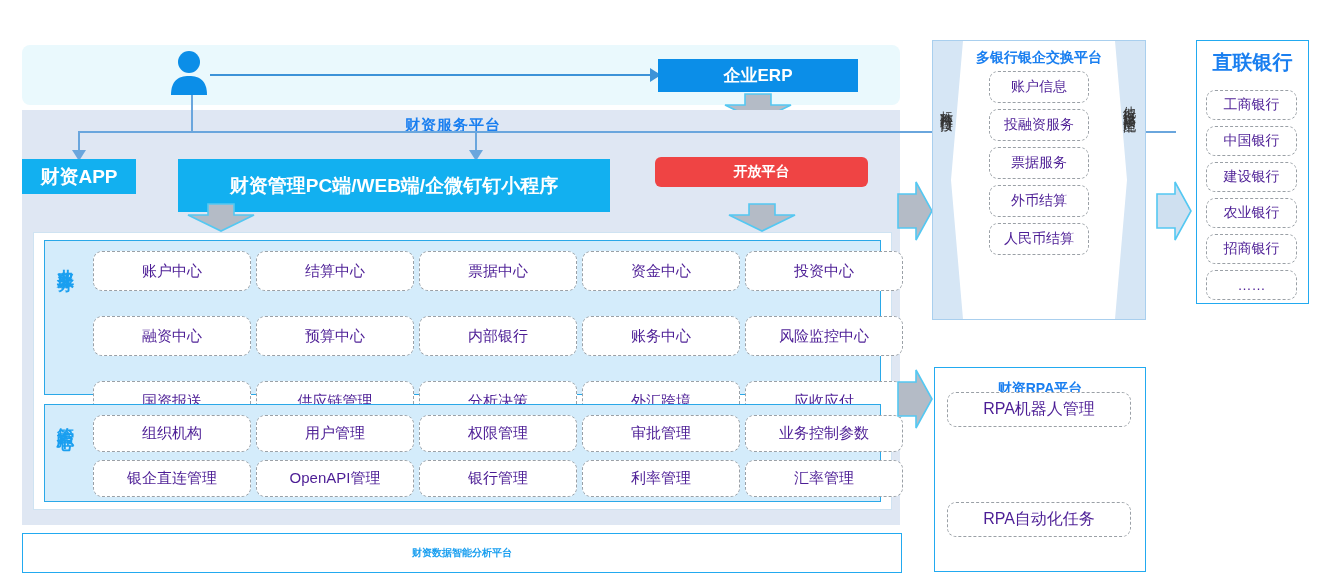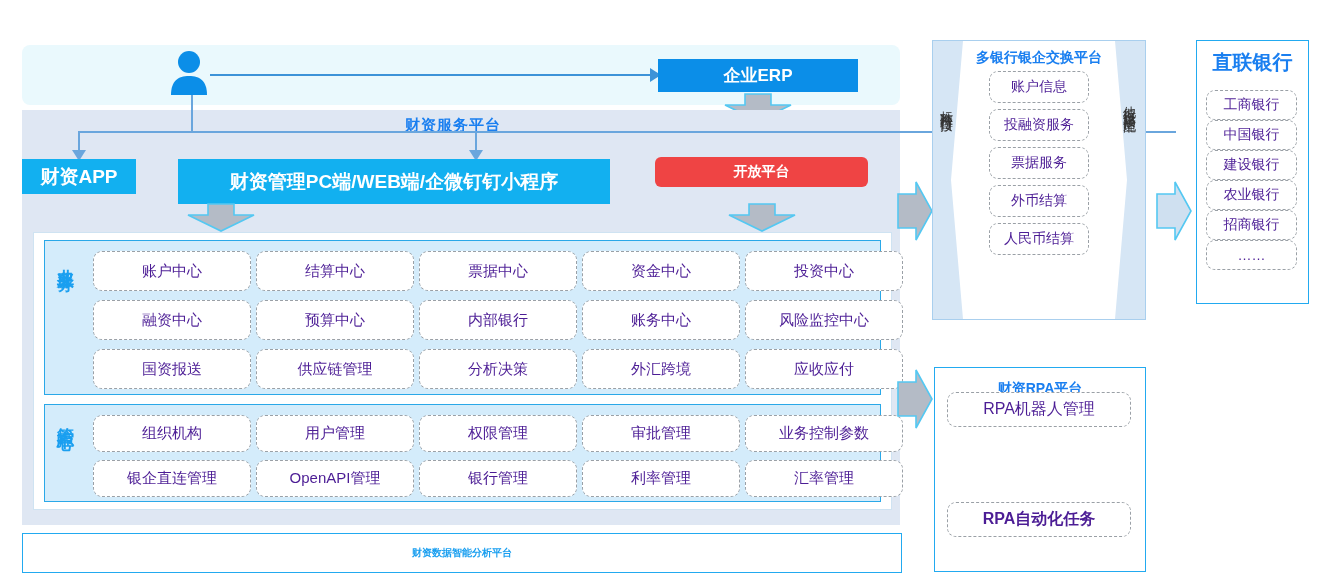--- a/index.html
+++ b/index.html
@@ -27,42 +27,42 @@
   #conn-h{left:78px;top:131px;width:1098px;height:2px;background:#6aa6dd;}
   #conn-l{left:78px;top:131px;width:2px;height:22px;background:#6aa6dd;}
   #conn-r{left:475px;top:131px;width:2px;height:22px;background:#6aa6dd;}
   #arrow-l{left:72px;top:150px;width:0;height:0;
       border-left:7px solid transparent;border-right:7px solid transparent;border-top:11px solid #6aa6dd;}
   #arrow-r{left:469px;top:150px;width:0;height:0;
       border-left:7px solid transparent;border-right:7px solid transparent;border-top:11px solid #6aa6dd;}
 
   .tile-blue{background:#12b0f0;color:#fff;font-weight:bold;display:flex;align-items:center;justify-content:center;}
   #app-box{left:22px;top:159px;width:114px;height:35px;font-size:19px;}
-  #pc-box{left:178px;top:159px;width:432px;height:45px;font-size:19px;}
+  #pc-box{left:178px;top:159px;width:432px;height:53px;font-size:19px;}
   #open-box{left:655px;top:157px;width:213px;height:30px;font-size:14px;border-radius:6px;background:#ef4444;}
 
   
   .down-arrow{width:70px;height:30px;}
   #da1{left:186px;top:202px;}
   #da2{left:727px;top:202px;}
   #da-erp{left:723px;top:92px;}
 
   
   #white-box{left:33px;top:232px;width:857px;height:276px;background:#ffffff;border:1px solid #cfe3f2;}
 
   .sec{position:absolute;background:#d4ecfb;border:1px solid #2aa8e8;}
   #sec-biz{left:44px;top:240px;width:835px;height:153px;}
   #sec-mgmt{left:44px;top:404px;width:835px;height:96px;}
   .vlabel{position:absolute;color:#1a9ff0;font-weight:bold;font-size:17px;
       writing-mode:vertical-rl;text-orientation:upright;letter-spacing:2px;line-height:1;}
   #vl-biz{left:57px;top:255px;}
   #vl-mgmt{left:57px;top:414px;}
 
   .grid{position:absolute;display:grid;grid-template-columns:repeat(5,158px);column-gap:5px;}
-  #grid-biz{left:93px;top:251px;grid-template-rows:repeat(3,40px);row-gap:9px;}
+  #grid-biz{left:93px;top:251px;grid-template-rows:repeat(3,40px);row-gap:25px;}
   #grid-mgmt{left:93px;top:415px;grid-template-rows:repeat(2,37px);row-gap:8px;}
   .chip{background:#fff;border:1px dashed #9aa0a6;border-radius:9px;
       display:flex;align-items:center;justify-content:center;font-size:15px;color:#4c1d95;}
 
   
   #bottom-bar{left:22px;top:533px;width:878px;height:38px;background:#fff;border:1px solid #22aaf0;
       display:flex;align-items:center;justify-content:center;color:#1a9ff0;font-weight:bold;font-size:10px;}
 
   
   .right-arrow{width:38px;height:62px;}
@@ -84,29 +84,29 @@
   .vlabel-sm{position:absolute;color:#333;font-size:13px;
       writing-mode:vertical-rl;text-orientation:upright;letter-spacing:2px;line-height:1.15;}
   #vl-std{left:938px;top:100px;}
   #vl-other{left:1121px;top:96px;}
 
   
   #direct-bank{left:1196px;top:40px;width:111px;height:262px;background:#fff;border:1px solid #22aaf0;}
   #db-title{position:absolute;left:0;top:8px;width:111px;text-align:center;
       color:#1a7ff0;font-weight:bold;font-size:20px;}
   #db-list{position:absolute;left:1206px;top:90px;width:91px;
-      display:flex;flex-direction:column;}
+      display:flex;flex-direction:column;row-gap:6px;}
   #db-list .chip{height:28px;font-size:14px;}
 
   
   #rpa-panel{left:934px;top:367px;width:210px;height:203px;background:#fff;border:1px solid #22aaf0;}
   #rpa-title{position:absolute;left:0;top:12px;width:210px;text-align:center;
       color:#1a7ff0;font-weight:bold;font-size:14px;}
   #rpa-c1{position:absolute;left:947px;top:392px;width:182px;height:33px;font-size:16px;}
-  #rpa-c2{position:absolute;left:947px;top:502px;width:182px;height:33px;font-size:16px;font-weight:bold;}
+  #rpa-c2{position:absolute;left:947px;top:502px;width:182px;height:33px;font-size:16px;}
 </style>
 </head>
 <body>
 
 <div class="abs" id="user-band"></div>
 
 <div class="abs" id="user-icon">
   <svg width="42" height="46" viewBox="0 0 42 46">
     <circle cx="21" cy="13" r="11" fill="#0b8ee8"></circle>
     <path d="M3 46 C3 32 10 27 21 27 C32 27 39 32 39 46 Z" fill="#0b8ee8"></path>

